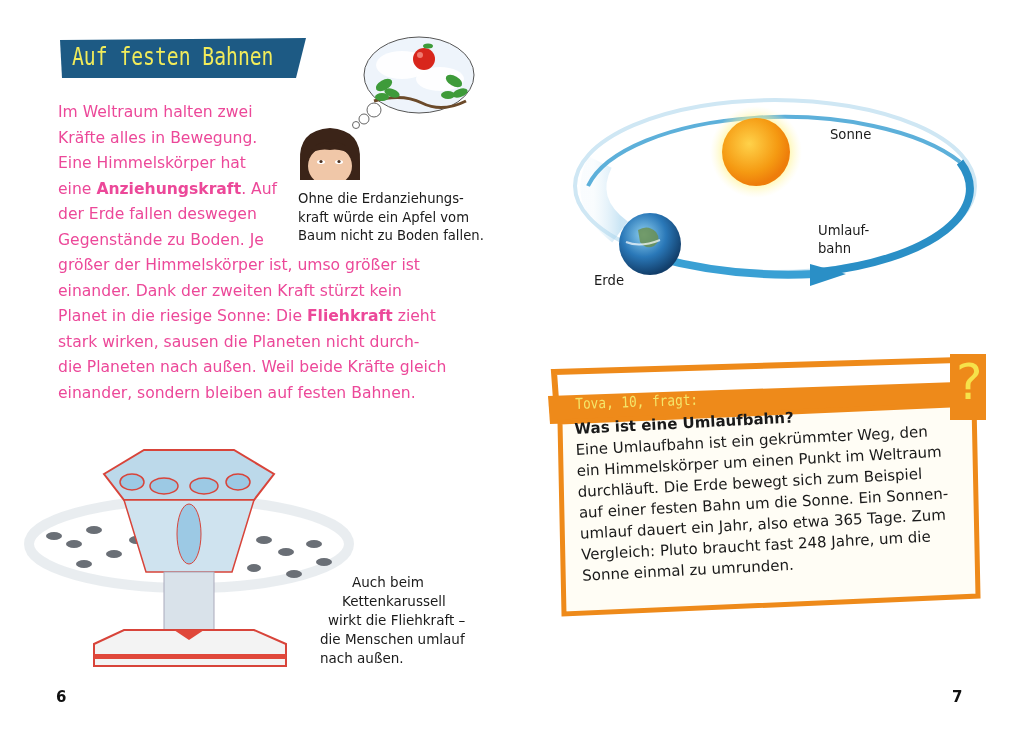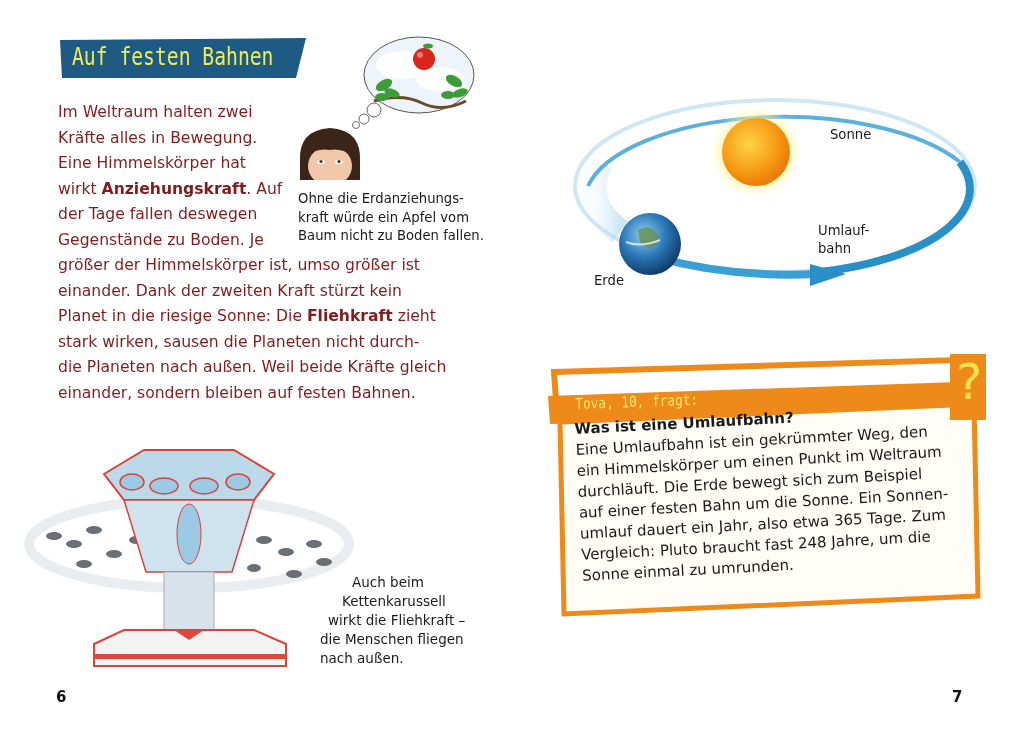--- a/index.html
+++ b/index.html
@@ -8,21 +8,21 @@
   .abs { position:absolute; }
 
   
   #title-banner { left:60px; top:38px; width:244px; height:40px; }
   #title-banner svg { position:absolute; left:0; top:0; }
   #title-text { position:absolute; left:12px; top:5px; font-family:"DejaVu Sans Mono", monospace;
     font-size:24px; color:#f2ec5a; letter-spacing:0px; transform:scaleX(0.82); transform-origin:left center;
     white-space:nowrap; }
 
   
-  .body-text { font-size:15.6px; line-height:25.5px; color:#7f1d1d; }
+  .body-text { font-size:15.6px; line-height:25.5px; color:#ec4899; }
   .body-text b { font-weight:bold; }
   #intro-para { left:58px; top:100px; width:400px; }
   #intro-para .line { white-space:nowrap; }
 
   
   #thought { left:362px; top:35px; width:114px; height:80px; }
   #face { left:296px; top:122px; width:68px; height:58px; }
   #thought-caption { left:298px; top:190px; font-size:13.2px; line-height:18.5px; color:#1a1a1a; white-space:nowrap; }
 
   
@@ -58,22 +58,22 @@
   <svg width="248" height="42" viewBox="0 0 248 42">
     <polygon points="0,2 246,0 236,40 2,40" fill="#1d5a84"></polygon>
   </svg>
   <div id="title-text">Auf festen Bahnen</div>
 </div>
 
 <div id="intro-para" class="abs body-text">
   <div class="line">Im Weltraum halten zwei</div>
   <div class="line">Kräfte alles in Bewegung.</div>
   <div class="line">Eine Himmelskörper hat</div>
-  <div class="line"><span>wirkt </span><b>Anziehungskraft</b><span>. Auf</span></div>
-  <div class="line">der Tage fallen deswegen</div>
+  <div class="line"><span>eine </span><b>Anziehungskraft</b><span>. Auf</span></div>
+  <div class="line">der Erde fallen deswegen</div>
   <div class="line">Gegenstände zu Boden. Je</div>
   <div class="line">größer der Himmelskörper ist, umso größer ist</div>
   <div class="line">einander. Dank der zweiten Kraft stürzt kein</div>
   <div class="line"><span>Planet in die riesige Sonne: Die </span><b>Fliehkraft</b><span> zieht</span></div>
   <div class="line">stark wirken, sausen die Planeten nicht durch-</div>
   <div class="line">die Planeten nach außen. Weil beide Kräfte gleich</div>
   <div class="line">einander, sondern bleiben auf festen Bahnen.</div>
 </div>
 
 <svg id="thought" class="abs" viewBox="0 0 114 80">
@@ -140,21 +140,21 @@
   <ellipse cx="165" cy="90" rx="12" ry="30" fill="#9cc9e4" stroke="#d8443a"></ellipse>
   <rect x="140" y="128" width="50" height="64" fill="#d9e2ea" stroke="#aab"></rect>
   <path d="M70 200 L100 186 L230 186 L262 200 L262 222 L70 222 Z" fill="#f3f3f3" stroke="#d8443a" stroke-width="2"></path>
   <rect x="70" y="210" width="192" height="5" fill="#e0473a"></rect>
   <polygon points="150,186 180,186 165,196" fill="#e0473a"></polygon>
 </svg>
 <div id="carousel-caption" class="abs">
   <div style="padding-left:32px">Auch beim</div>
   <div style="padding-left:22px">Kettenkarussell</div>
   <div style="padding-left:8px">wirkt die Fliehkraft –</div>
-  <div>die Menschen fliegen</div>
+  <div>die Menschen umlauf</div>
   <div>nach außen.</div>
 </div>
 
 <div id="page-left" class="abs pagenum">6</div>
 
 <svg id="orbit" class="abs" viewBox="0 0 420 200">
   <defs>
     <radialGradient id="sunGrad" cx="40%" cy="38%" r="60%">
       <stop offset="0%" stop-color="#ffd24a"></stop>
       <stop offset="70%" stop-color="#f59a12"></stop>

